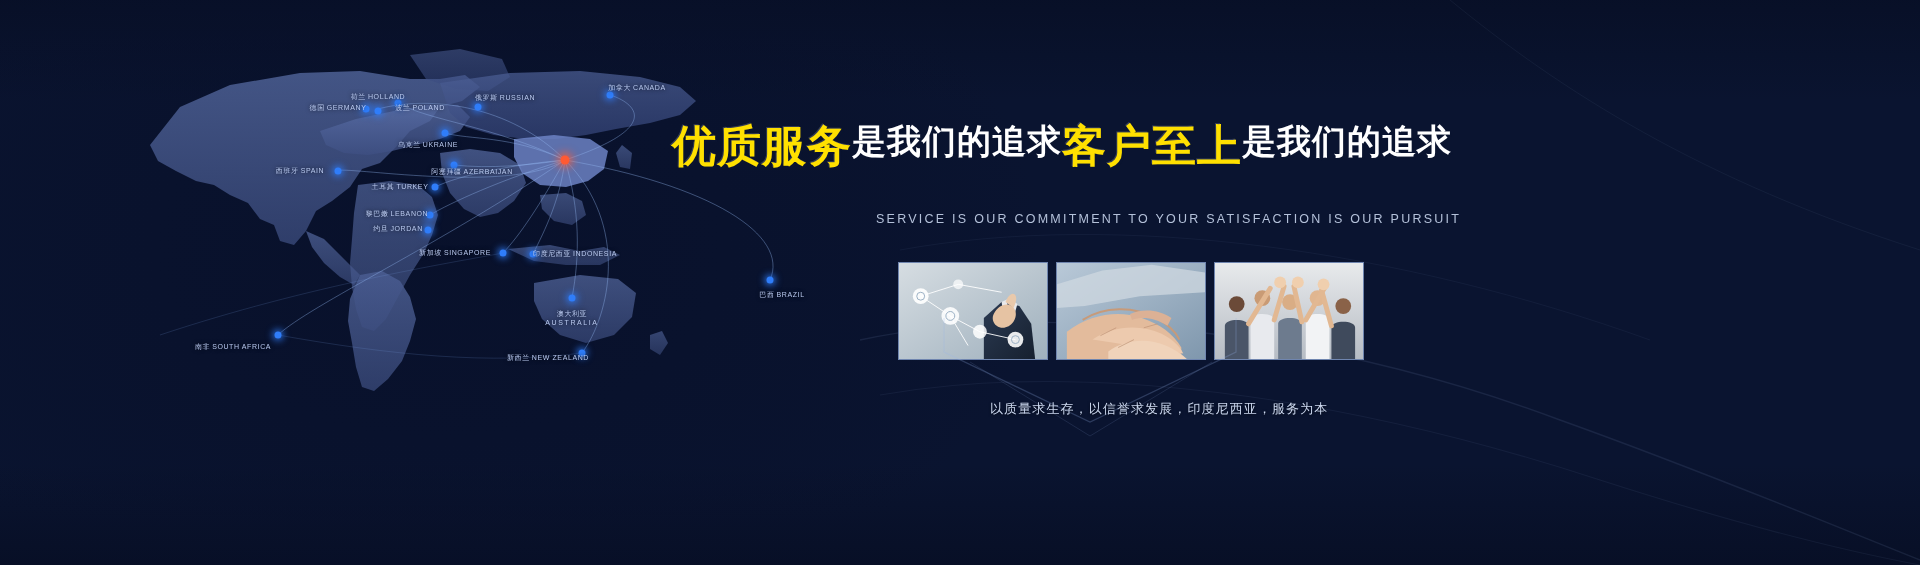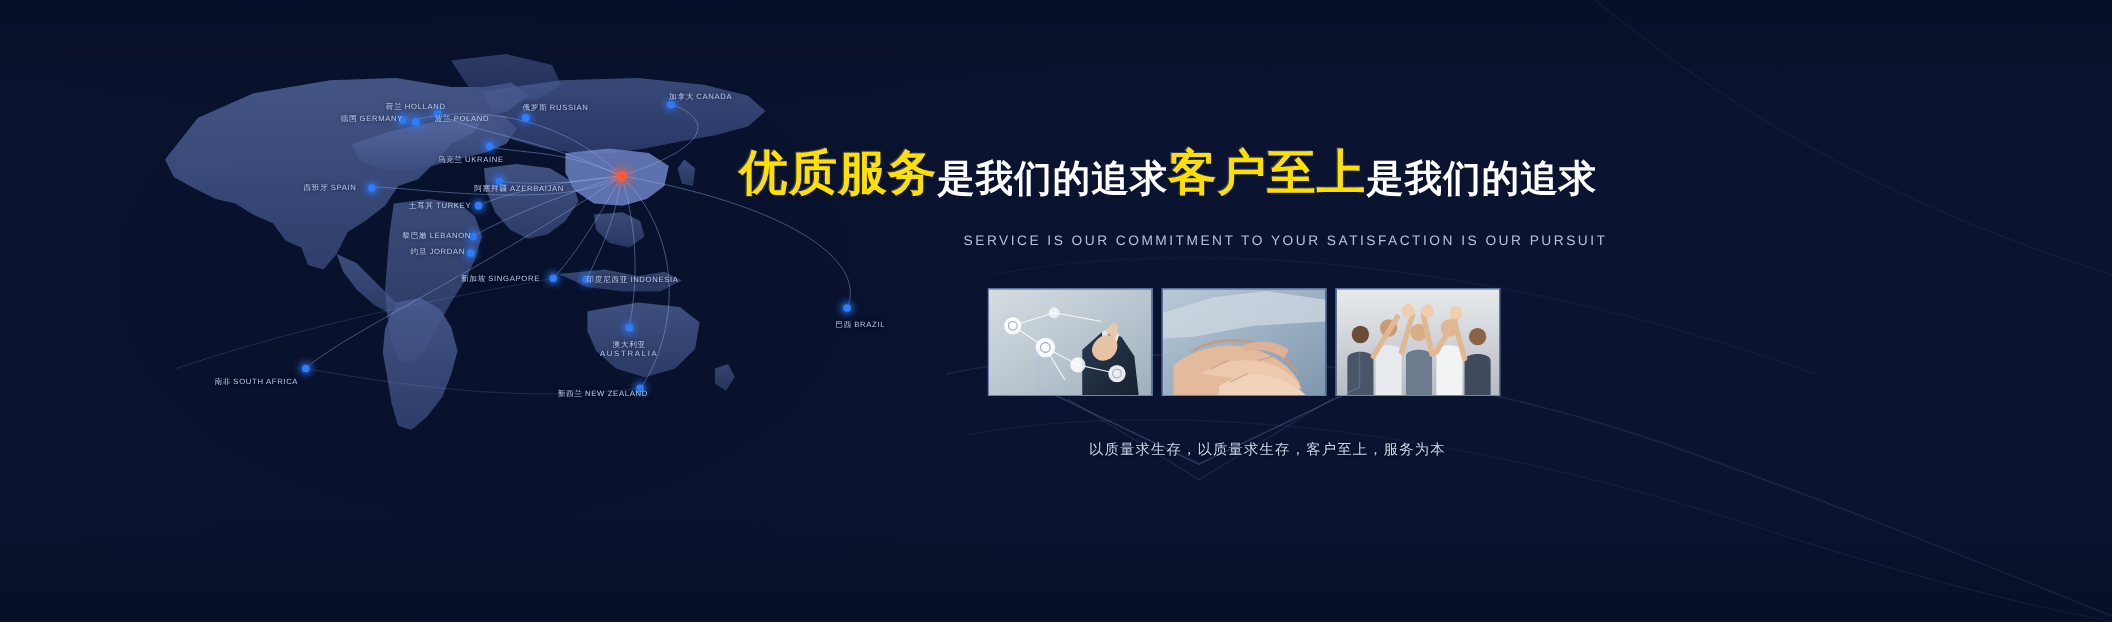--- a/index.html
+++ b/index.html
@@ -38,21 +38,21 @@
     position:absolute;width:7px;height:7px;border-radius:50%;
     background:#2f7dfa;box-shadow:0 0 7px 2px rgba(47,125,250,.85);
     transform:translate(-50%,-50%);
   }
   .dot.big{width:9px;height:9px;box-shadow:0 0 10px 3px rgba(64,140,255,.95);}
   .dot.cn-hub{background:#ff5a33;box-shadow:0 0 9px 3px rgba(255,90,51,.8);}
 
   
   .headline{
     position:absolute;left:672px;top:124px;width:720px;height:56px;
-    display:flex;align-items:flex-end;white-space:nowrap;
+    display:flex;align-items:flex-start;white-space:nowrap;
   }
   .hl-seg{
     font-family:"DejaVu Sans","Liberation Sans",sans-serif;
     font-weight:bold;line-height:1;
   }
   .hl-big{
     font-size:44px;color:#ffe000;
     text-shadow:2px 2px 0 rgba(10,20,48,.85), -1px -1px 0 rgba(255,255,255,.18);
     letter-spacing:1px;
   }
@@ -358,15 +358,15 @@
         <circle cx="110" cy="22" r="6" fill="#f0cfae"></circle>
       </svg>
     </div>
   </div>
 
   <svg class="hex-deco" viewBox="0 0 300 140">
     <path d="M4 0 L4 34 L150 104 L296 34 L296 0" fill="none" stroke="rgba(150,180,235,0.45)" stroke-width="1.2"></path>
     <path d="M30 44 L150 118 L272 44" fill="none" stroke="rgba(150,180,235,0.25)" stroke-width="1"></path>
   </svg>
 
-  <div class="tagline">以质量求生存，以质量求生存，客户至上，服务为本</div>
+  <div class="tagline">以质量求生存，以信誉求发展，印度尼西亚，服务为本</div>
 
 </div>
 
 </body></html>

